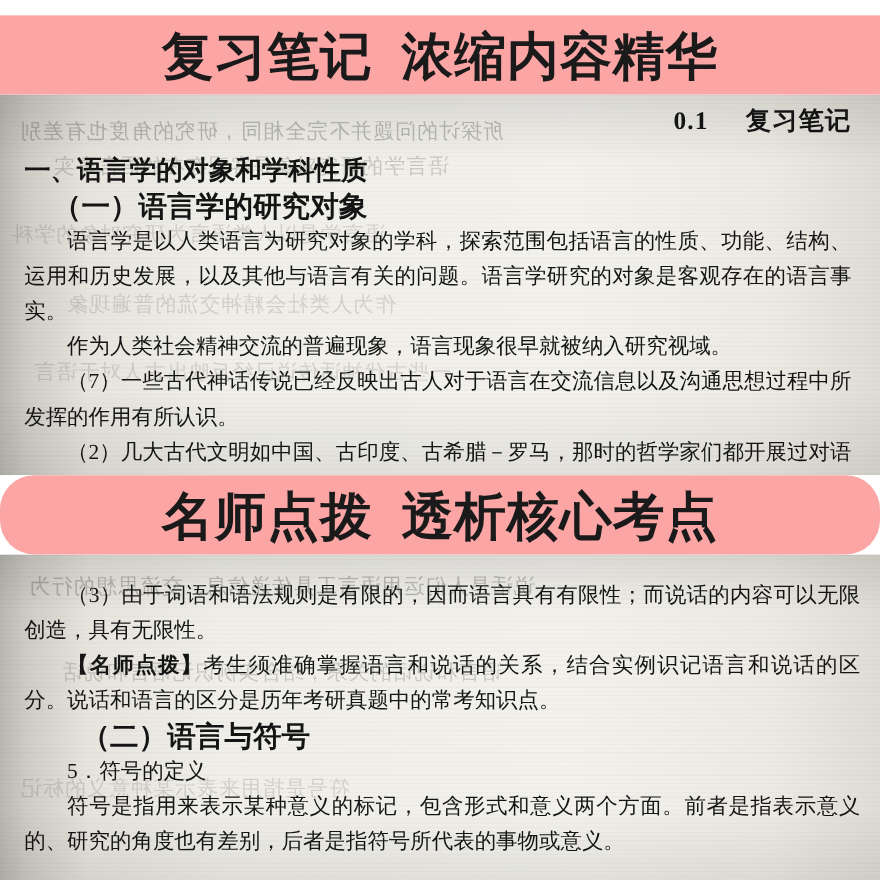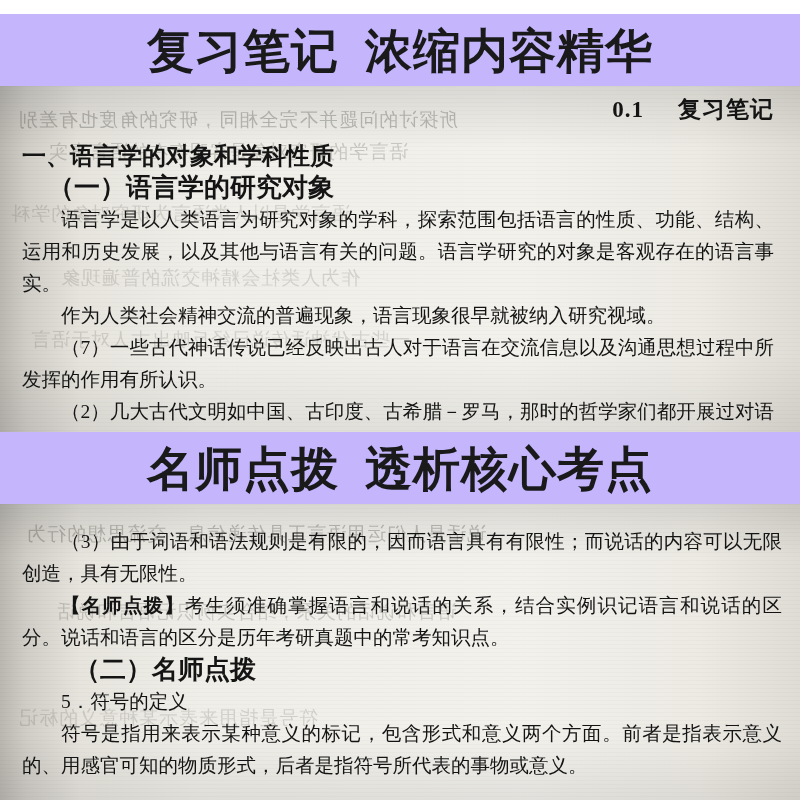--- a/index.html
+++ b/index.html
@@ -18,29 +18,29 @@
     width: 800px;
     height: 800px;
     background: #ffffff;
   }
 
   
   .banner {
     position: absolute;
     left: 0;
     width: 800px;
-    background: #c4b5fd;
+    background: #fca5a5;
     display: flex;
     align-items: center;
     justify-content: center;
     box-sizing: border-box;
     z-index: 5;
   }
   .banner-1 { top: 14px; height: 72px; }
-  .banner-2 { top: 432px; height: 72px; }
+  .banner-2 { top: 432px; height: 72px; border-radius: 31px; }
   .banner-text {
     font-family: "Liberation Sans", sans-serif;
     font-weight: bold;
     font-size: 47px;
     letter-spacing: 1px;
     color: #1a1a1a;
     white-space: nowrap;
     line-height: 1;
   }
   .banner-gap { display: inline-block; width: 26px; }
@@ -181,23 +181,23 @@
 
       <div class="ghost" style="top:14px; left:26px;">说话是人们运用语言工具传递信息、交流思想的行为</div>
       <div class="ghost l2" style="top:92px; left:56px;">语言和说话的关系，结合实例识记语言和说话</div>
       <div class="ghost l3" style="top:198px; left:18px;">符号是指用来表示某种意义的标记</div>
 
       <div class="doc" style="padding: 22px 18px 0 22px;">
         <div class="para indent1">（3）由于词语和语法规则是有限的，因而语言具有有限性；而说话的内容可以无限创造，具有无限性。</div>
         <div class="para indent1">
           <span class="bold">【名师点拨】</span><span>考生须准确掌握语言和说话的关系，结合实例识记语言和说话的区分。说话和语言的区分是历年考研真题中的常考知识点。</span>
         </div>
-        <div class="h-sub indent1">（二）名师点拨</div>
+        <div class="h-sub indent1">（二）语言与符号</div>
         <div class="indent1">5．符号的定义</div>
-        <div class="para indent1">符号是指用来表示某种意义的标记，包含形式和意义两个方面。前者是指表示意义的、用感官可知的物质形式，后者是指符号所代表的事物或意义。</div>
+        <div class="para indent1">符号是指用来表示某种意义的标记，包含形式和意义两个方面。前者是指表示意义的、研究的角度也有差别，后者是指符号所代表的事物或意义。</div>
       </div>
 
     </div>
   </div>
 
   <div class="clip-line" style="top:442px; left:6px; width:120px; height:26px;">象，每个人的语言都不完全一样</div>
   <div class="clip-line" style="top:476px; left:10px; width:780px; height:26px; color:#2a2a2a;">（2）说话是人们运用语言工具传递信息、交流思想的行为，是临时创造</div>
 
   <div class="banner banner-2">
     <div class="banner-text">

